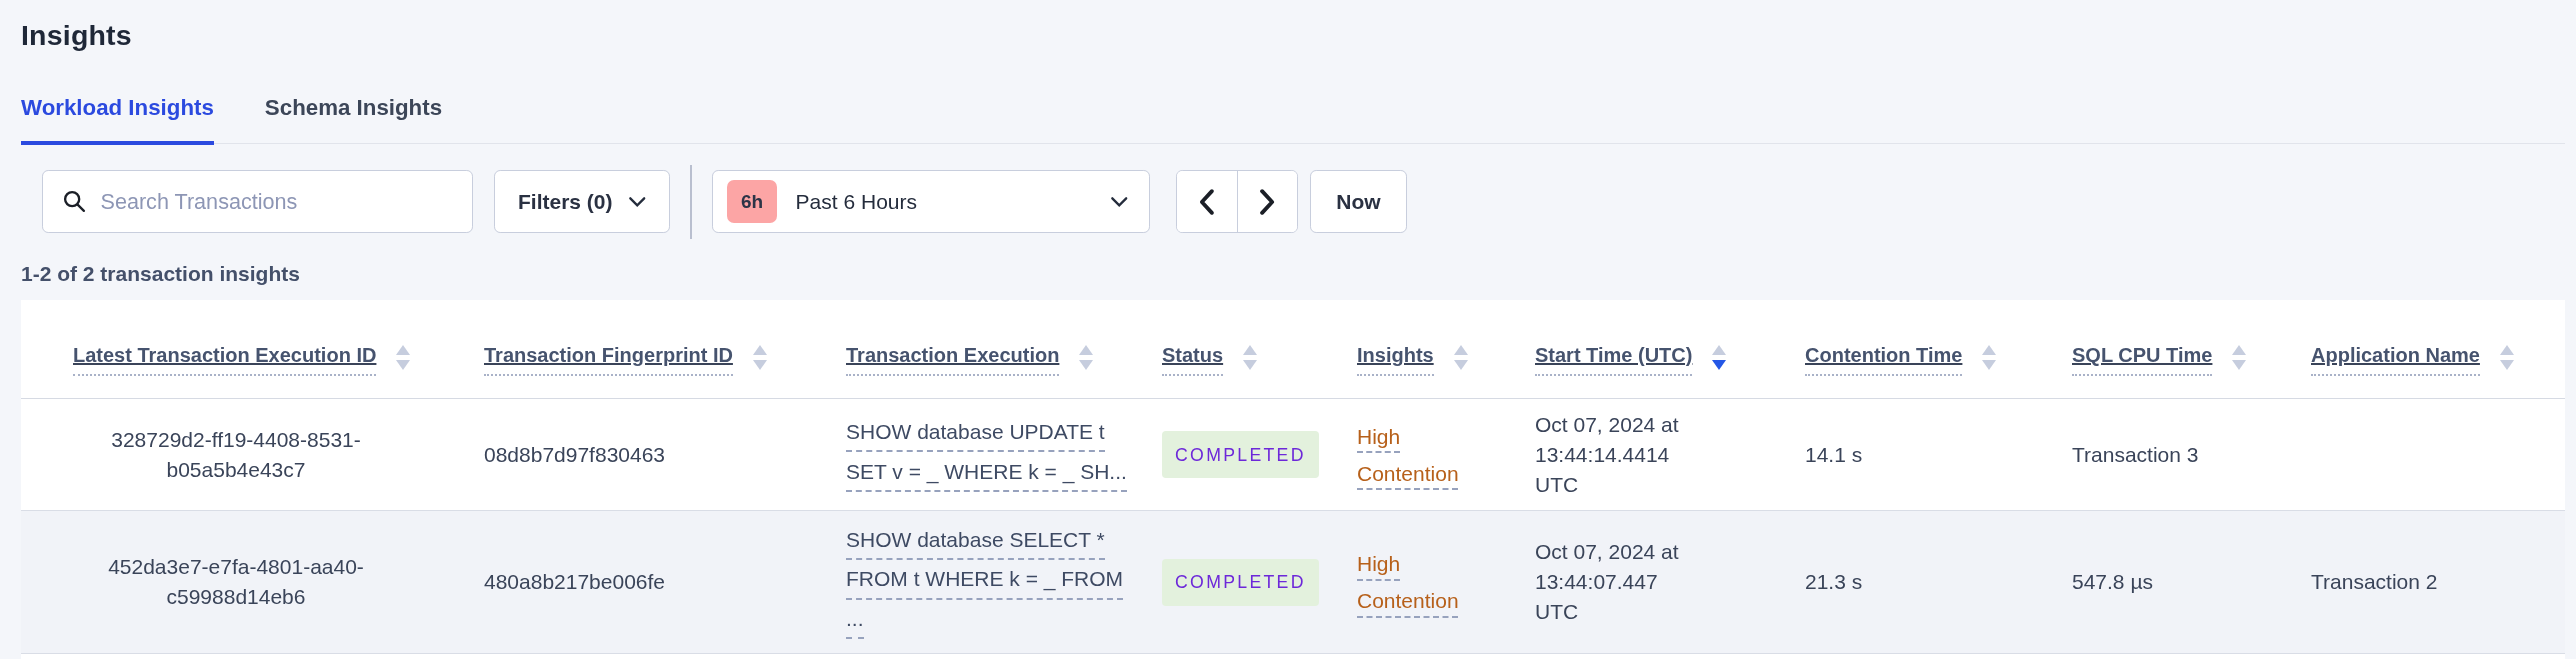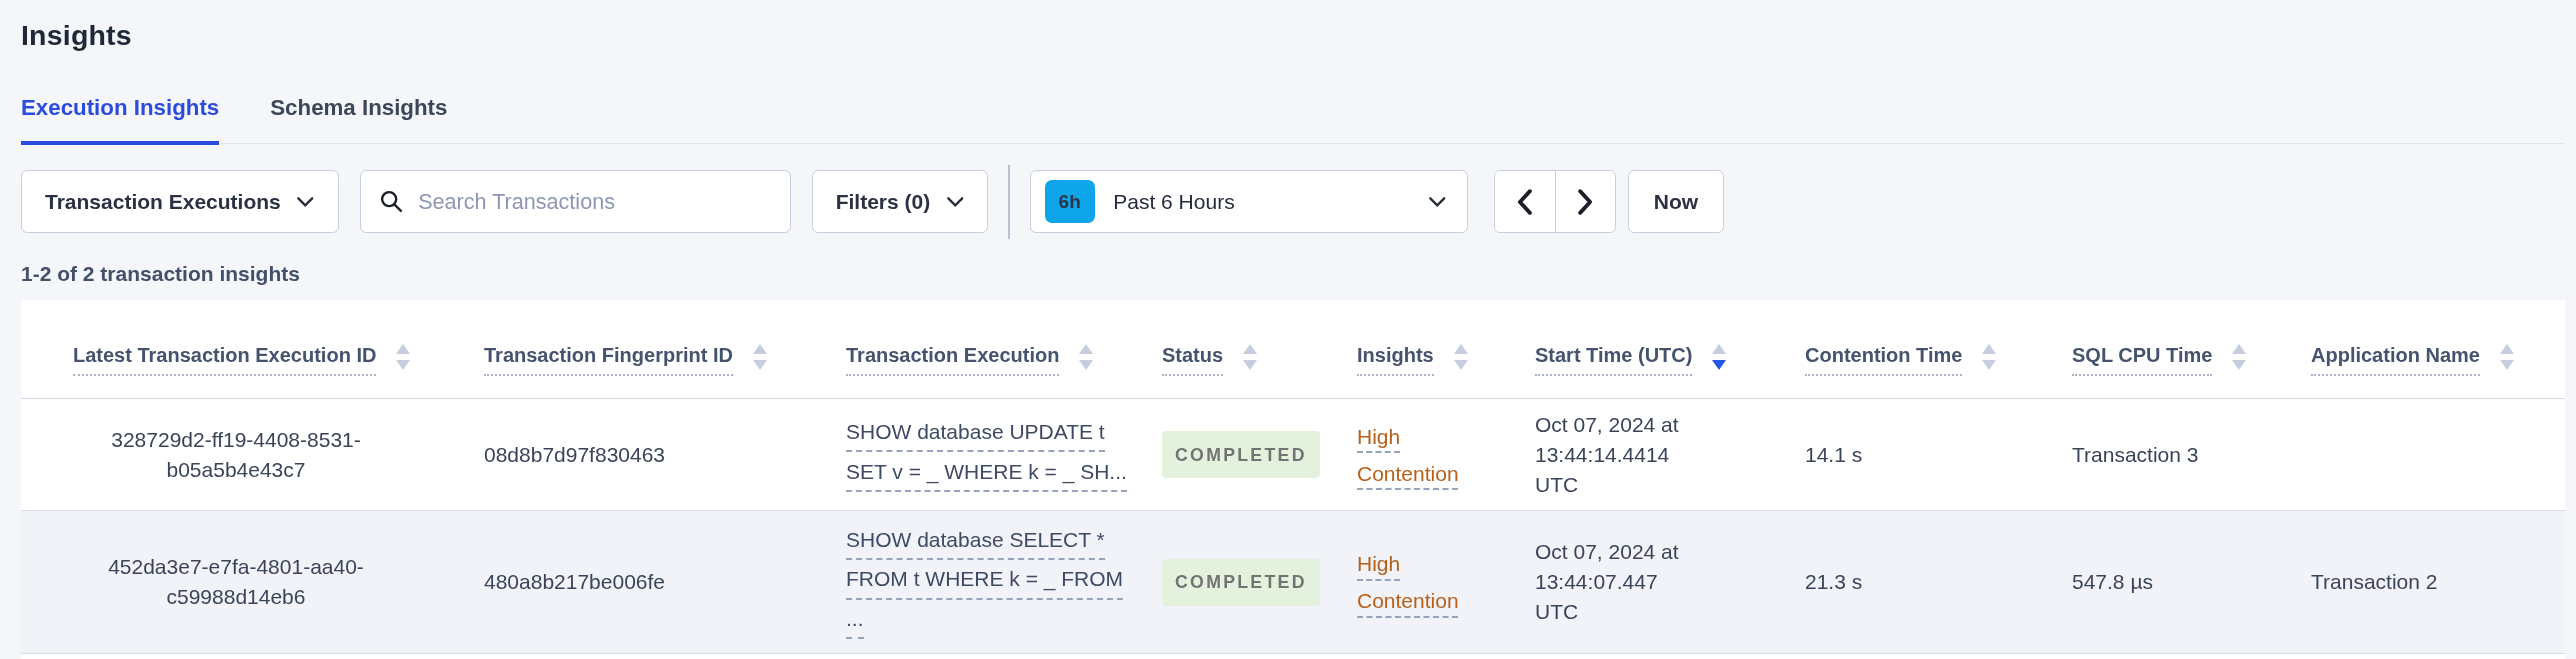--- a/index.html
+++ b/index.html
@@ -93,21 +93,21 @@
     width: 438px;
     background: #ffffff;
     border: 1.5px solid #c8cedd;
     border-radius: 6.2px;
     display: flex;
     align-items: center;
     padding: 0 20px 0 14px;
     cursor: pointer;
   }
   .time-badge {
-    background: #0ea5e9;
+    background: #fca5a5;
     color: #2c3447;
     font-size: 19px;
     font-weight: 700;
     border-radius: 7px;
     padding: 10.8px 14px;
   }
   .time-label { font-size: 21px; color: #242c3c; margin-left: 18.5px; }
   .time-picker .chev { margin-left: auto; }
   .nav-group {
     display: flex;
@@ -150,25 +150,26 @@
     padding-left: 52px;
     padding-right: 15.4px;
   }
   .thead {
     height: 99px;
     align-items: end;
     border-bottom: 1.5px solid #d6dae3;
   }
   .th {
     display: flex;
-    align-items: flex-start;
+    align-items: center;
     gap: 20px;
     padding-bottom: 21.6px;
     padding-right: 23px;
     cursor: pointer;
+    text-decoration: underline;
   }
   .th-label {
     font-size: 20px;
     font-weight: 700;
     color: #46536e;
     border-bottom: 2.3px dotted #a9b2c8;
     padding-bottom: 7px;
     white-space: nowrap;
   }
   .sorter { display: flex; flex-direction: column; gap: 5.4px; margin-bottom: 6.2px; }
@@ -203,23 +204,23 @@
     color: #3e4a63;
     border-bottom: 2.3px dashed #97a2bd;
     padding-bottom: 3.1px;
     margin: 4.6px 0;
     cursor: pointer;
     white-space: nowrap;
   }
   .status-badge {
     display: inline-block;
     font-size: 17.7px;
-    font-weight: 700;
+    font-weight: 400;
     letter-spacing: 2.3px;
-    color: #737373;
+    color: #6d28d9;
     background: #e3f1dd;
     border-radius: 3.9px;
     padding: 8.5px 13px;
     text-align: center;
   }
   .insight-link {
     display: inline-block;
     max-width: 135px;
     color: #b7601a;
     text-decoration: underline dashed #97a2bd;
@@ -231,31 +232,25 @@
   .cell-time { max-width: 189px; }
 </style>
 </head>
 <body>
 
 <div class="page">
 
   <div class="page-title">Insights</div>
 
   <div class="tabs">
-    <div class="tab active">Execution Insights</div>
+    <div class="tab active">Workload Insights</div>
     <div class="tab">Schema Insights</div>
   </div>
 
   <div class="toolbar">
-    <div class="btn">
-      <span>Transaction Executions</span>
-      <svg class="chev" width="18.5" height="11.6" viewBox="0 0 24 15">
-          <polyline points="3,3 12,12 21,3" stroke="#242c3c" stroke-width="3" fill="none" stroke-linecap="round"></polyline>
-        </svg>
-    </div>
 
     <div class="search-box">
       <svg width="25" height="25" viewBox="0 0 32 32">
           <circle cx="13" cy="13" r="9" stroke="#1b1f27" stroke-width="3" fill="none"></circle>
           <line x1="20" y1="20" x2="28" y2="28" stroke="#1b1f27" stroke-width="3" stroke-linecap="round"></line>
         </svg>
       <input type="text" placeholder="Search Transactions" style="">
     </div>
 
     <div class="btn filters-btn">

